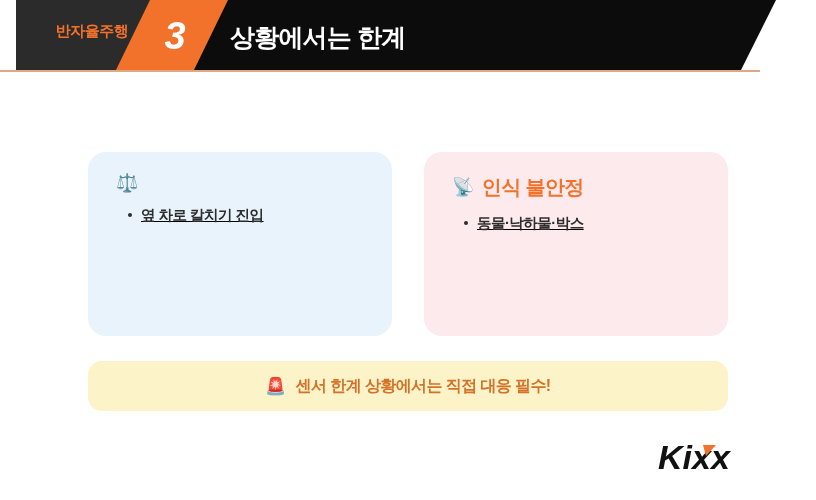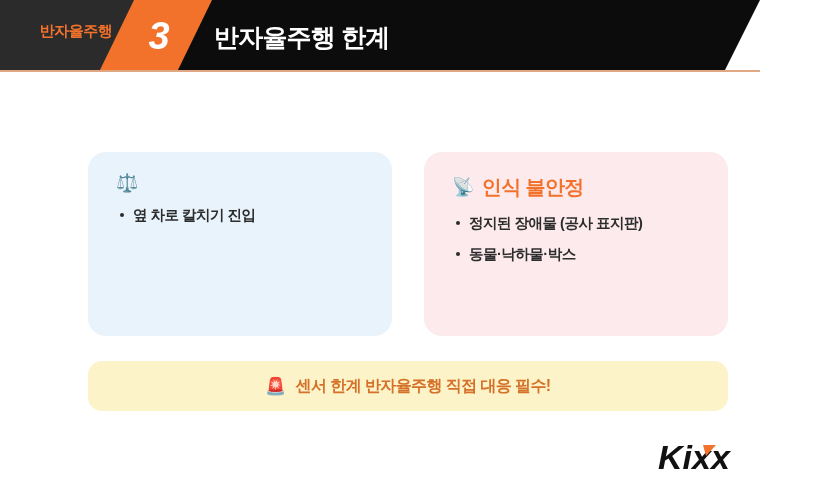--- a/index.html
+++ b/index.html
@@ -12,21 +12,21 @@
     height: 500px;
     background: #ffffff;
     font-family: "Liberation Sans", "DejaVu Sans", sans-serif;
     overflow: hidden;
     position: relative;
   }
 
   
   .slide-header {
     position: absolute;
-    left: 0;
+    left: 16px;
     top: 0;
     width: 760px;
     height: 72px;
     overflow: hidden;
     border-bottom-right-radius: 14px;
   }
   .header-svg {
     position: absolute;
     left: 0;
     top: 0;
@@ -109,22 +109,23 @@
   .card-left .card-title { color: #3f7dd0; }
   .card-right .card-title { color: #f2722b; }
   .title-emoji {
     font-size: 18px;
     line-height: 1;
     filter: grayscale(0.1);
   }
 
   .bullet-list {
     list-style: none;
-    margin: 4px;
+    margin: 12px;
     padding: 0;
+    text-decoration: underline;
   }
   .bullet-list li {
     position: relative;
     padding-left: 15px;
     font-size: 14.5px;
     font-weight: bold;
     letter-spacing: -0.5px;
     color: #2c2c2c;
     line-height: 18px;
     margin-bottom: 11px;
@@ -184,47 +185,46 @@
 
     <path d="M0,0 H760 L724,72 H0 Z" fill="#0c0c0c"></path>
 
     <path d="M124,0 H212 L177,72 H89 Z" fill="#f2722b"></path>
 
     <path d="M0,0 H134 L99,72 H0 Z" fill="#2b2b2b"></path>
   </svg>
 
   <div class="header-kicker">반자율주행</div>
   <div class="header-number">3</div>
-  <div class="header-title">반자율주행 한계</div>
+  <div class="header-title">상황에서는 한계</div>
 </div>
 <div class="header-underline"></div>
 
 <div class="card card-left">
   <div class="card-title">
     <span class="title-emoji">⚖️</span>
   </div>
   <ul class="bullet-list">
     <li>옆 차로 칼치기 진입</li>
   </ul>
 </div>
 
 <div class="card card-right">
   <div class="card-title">
     <span class="title-emoji">📡</span>
     <span>인식 불안정</span>
   </div>
   <ul class="bullet-list">
-    <li>정지된 장애물 (공사 표지판)</li>
     <li>동물·낙하물·박스</li>
   </ul>
 </div>
 
 <div class="note-banner">
   <span class="note-emoji">🚨</span>
-  <span class="note-text">센서 한계 반자율주행 직접 대응 필수!</span>
+  <span class="note-text">센서 한계 상황에서는 직접 대응 필수!</span>
 </div>
 
 <div class="brand-logo">
   <svg width="136" height="42" viewBox="0 0 136 42">
     <text x="4" y="33" font-family="'Liberation Sans', sans-serif" font-size="34" font-weight="bold" font-style="italic" fill="#111111">Kixx</text>
     <polygon points="49,9 62,9 52,20" fill="#f2722b"></polygon>
   </svg>
 </div>
 
 </body></html>

